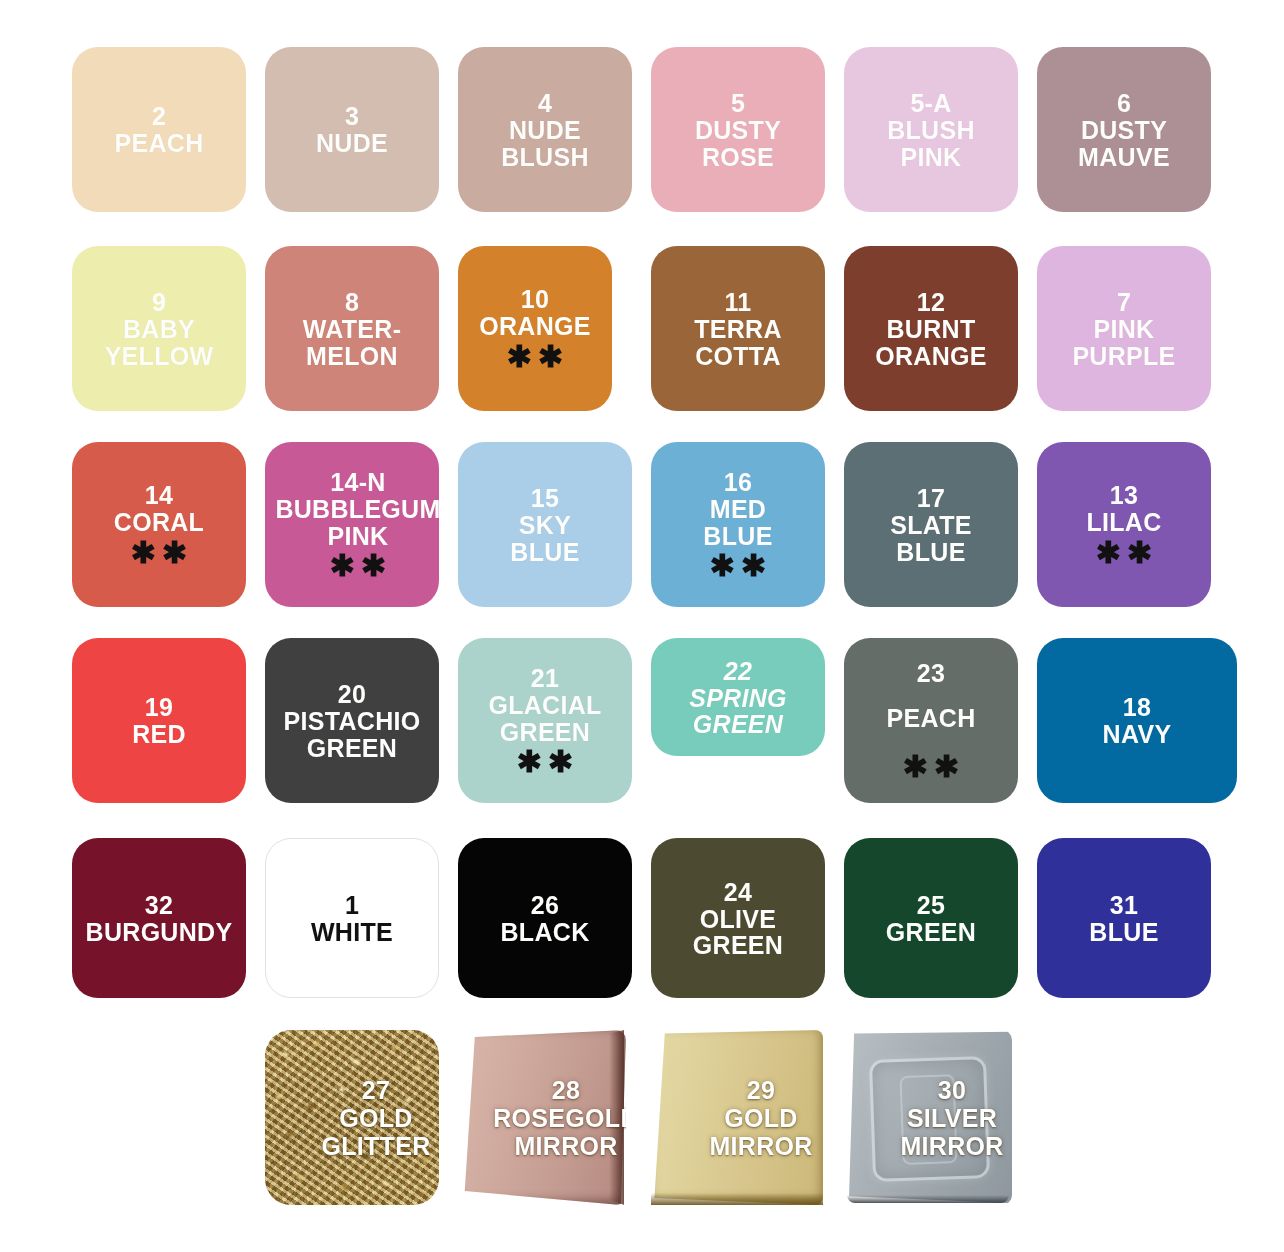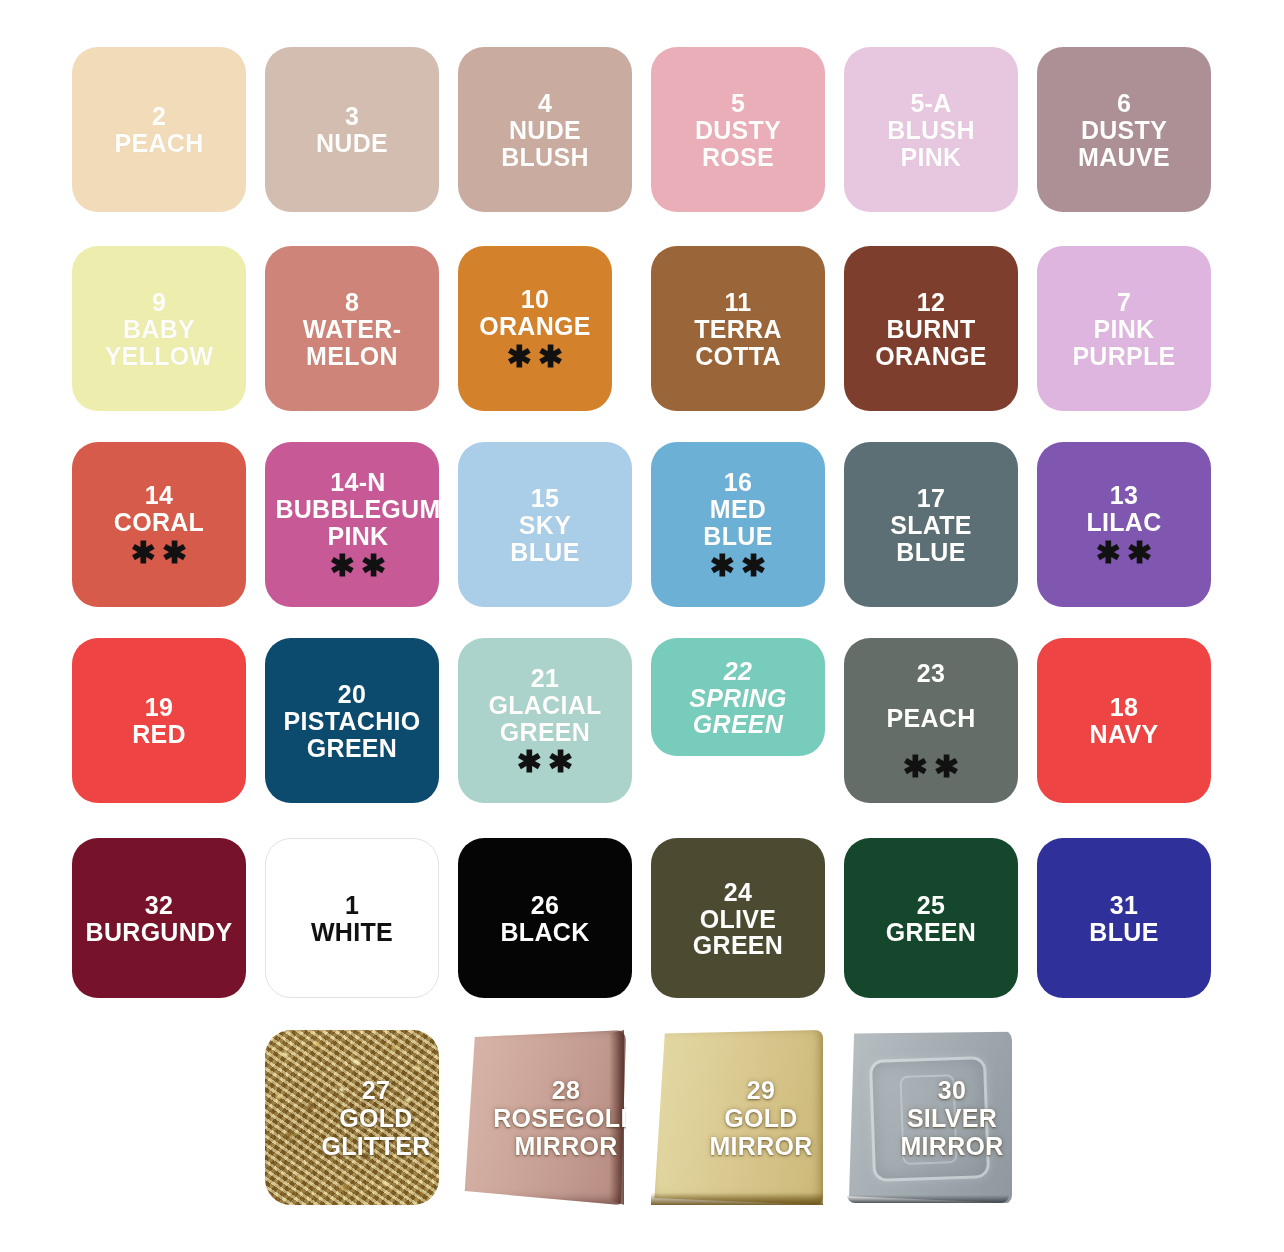--- a/index.html
+++ b/index.html
@@ -266,42 +266,42 @@
     </div>
     <div class="swatch t-light" style="left: 1037px; top: 442px; width: 174px; height: 165px; background: rgb(127, 86, 176);">
       <div class="code">13</div>
       <div class="label">LILAC</div>
       <div class="stars">✱✱</div>
     </div>
     <div class="swatch t-light" style="left: 72px; top: 638px; width: 174px; height: 165px; background: #ef4444;">
       <div class="code">19</div>
       <div class="label">RED</div>
     </div>
-    <div class="swatch t-light" style="left: 265px; top: 638px; width: 174px; height: 165px; background: #0c4a6e;">
+    <div class="swatch t-light" style="left: 265px; top: 638px; width: 174px; height: 165px; background: #404040;">
       <div class="code">20</div>
       <div class="label">PISTACHIO</div>
       <div class="label">GREEN</div>
     </div>
     <div class="swatch t-light" style="left: 458px; top: 638px; width: 174px; height: 165px; background: rgb(171, 211, 203);">
       <div class="code">21</div>
       <div class="label">GLACIAL</div>
       <div class="label">GREEN</div>
       <div class="stars">✱✱</div>
     </div>
     <div class="swatch t-light" style="left: 651px; top: 638px; width: 174px; height: 118px; background: rgb(119, 204, 188); font-style: italic;">
       <div class="code">22</div>
       <div class="label">SPRING</div>
       <div class="label">GREEN</div>
     </div>
     <div class="swatch t-light" style="left: 844px; top: 638px; width: 174px; height: 165px; background: rgb(100, 109, 104); gap: 18px;">
       <div class="code">23</div>
       <div class="label">PEACH</div>
       <div class="stars">✱✱</div>
     </div>
-    <div class="swatch t-light" style="left: 1037px; top: 638px; width: 174px; height: 165px; background: #ef4444;">
+    <div class="swatch t-light" style="left: 1037px; top: 638px; width: 200px; height: 165px; background: #0369a1;">
       <div class="code">18</div>
       <div class="label">NAVY</div>
     </div>
     <div class="swatch t-light" style="left: 72px; top: 838px; width: 174px; height: 160px; background: rgb(118, 18, 41);">
       <div class="code">32</div>
       <div class="label">BURGUNDY</div>
     </div>
     <div class="swatch t-dark white-swatch" style="left: 265px; top: 838px; width: 174px; height: 160px; background: rgb(255, 255, 255);">
       <div class="code">1</div>
       <div class="label">WHITE</div>

